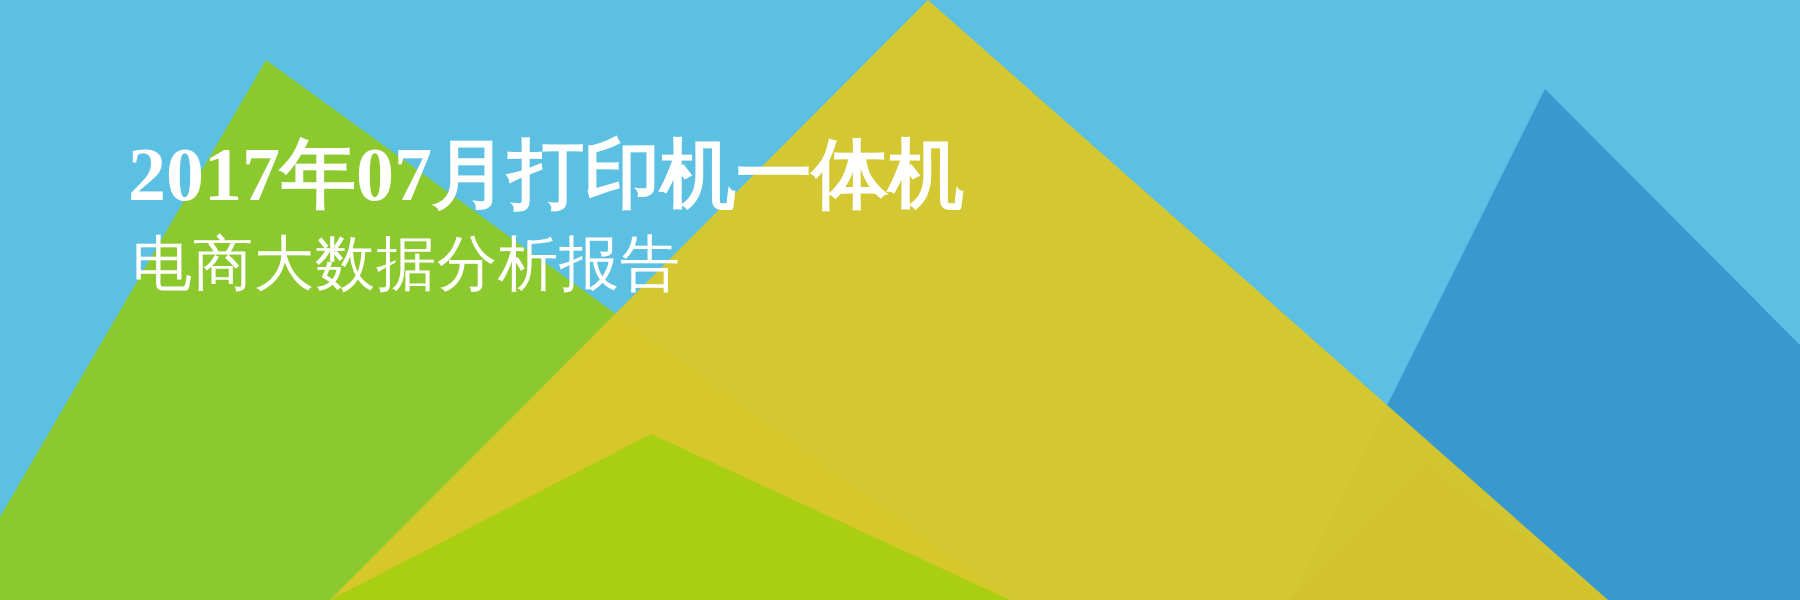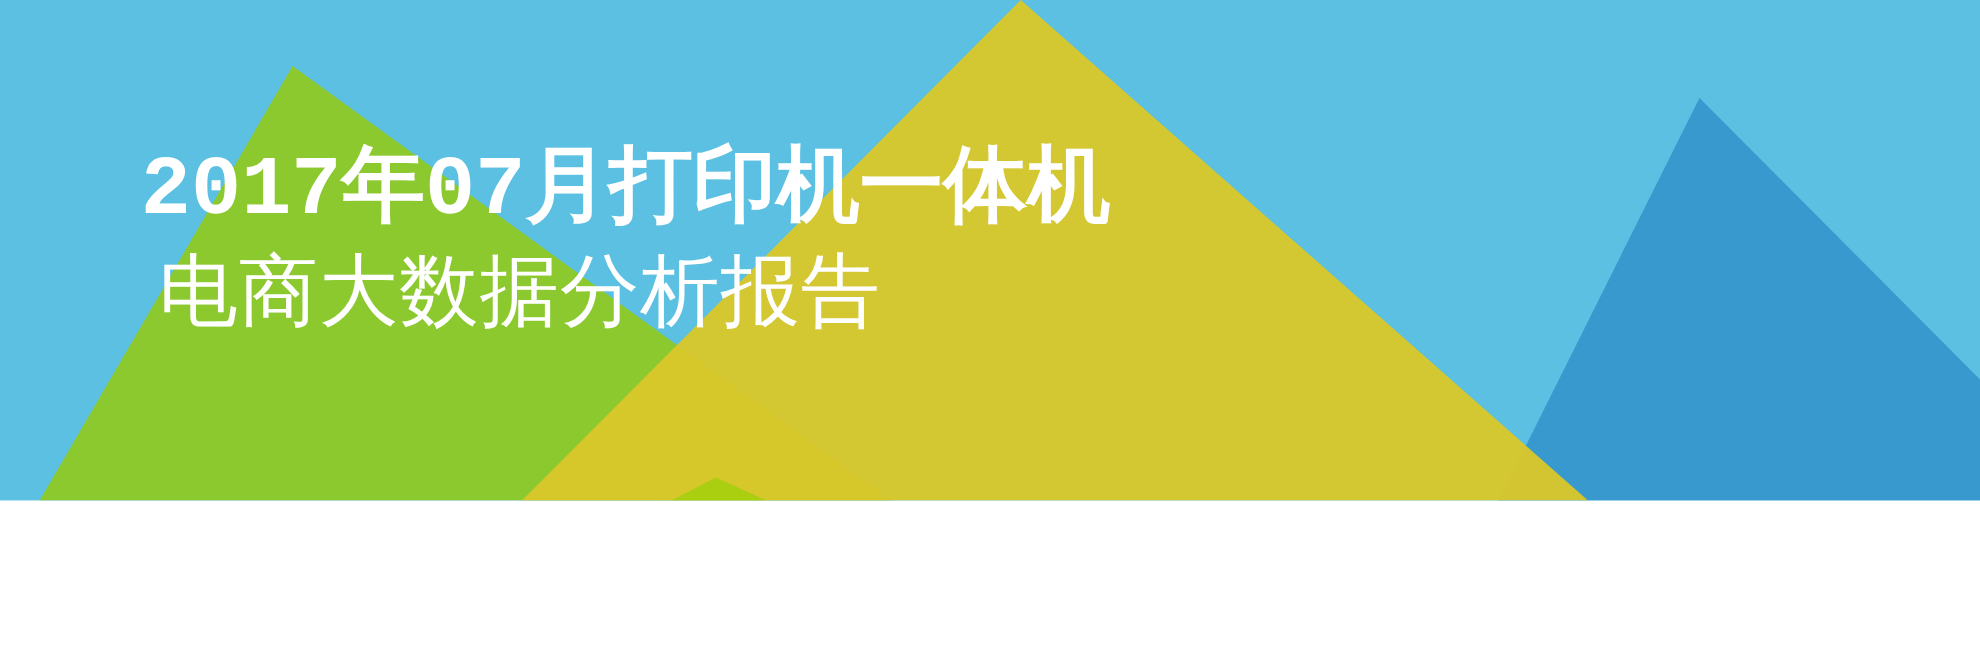--- a/index.html
+++ b/index.html
@@ -4,23 +4,23 @@
 <style>
   html, body {
     margin: 0;
     padding: 0;
     background: #ffffff;
   }
 
   #banner {
     position: relative;
     width: 1800px;
-    height: 455px;
+    height: 600px;
     overflow: hidden;
-    font-family: Liberation Mono, monospace;
+    font-family: Liberation Serif, serif;
     background: #5BC0E2;
   }
 
   #bg-svg {
     position: absolute;
     top: 0;
     left: 0;
     width: 1800px;
     height: 600px;
     display: block;
@@ -41,24 +41,24 @@
   }
 
   #title-line-1 {
     font-size: 76px;
     font-weight: 700;
     letter-spacing: 0px;
     margin: 0 0 22px 0;
   }
 
   #title-line-2 {
-    font-size: 72px;
+    font-size: 60px;
     font-weight: 400;
     letter-spacing: 1px;
-    margin: 16px;
+    margin: 4px;
   }
 </style>
 </head>
 <body>
 
 <div id="banner">
 
   <svg id="bg-svg" viewBox="0 0 1800 600" preserveAspectRatio="none" xmlns="http://www.w3.org/2000/svg">
 
     <rect x="0" y="0" width="1800" height="600" fill="#5BC0E2"></rect>

